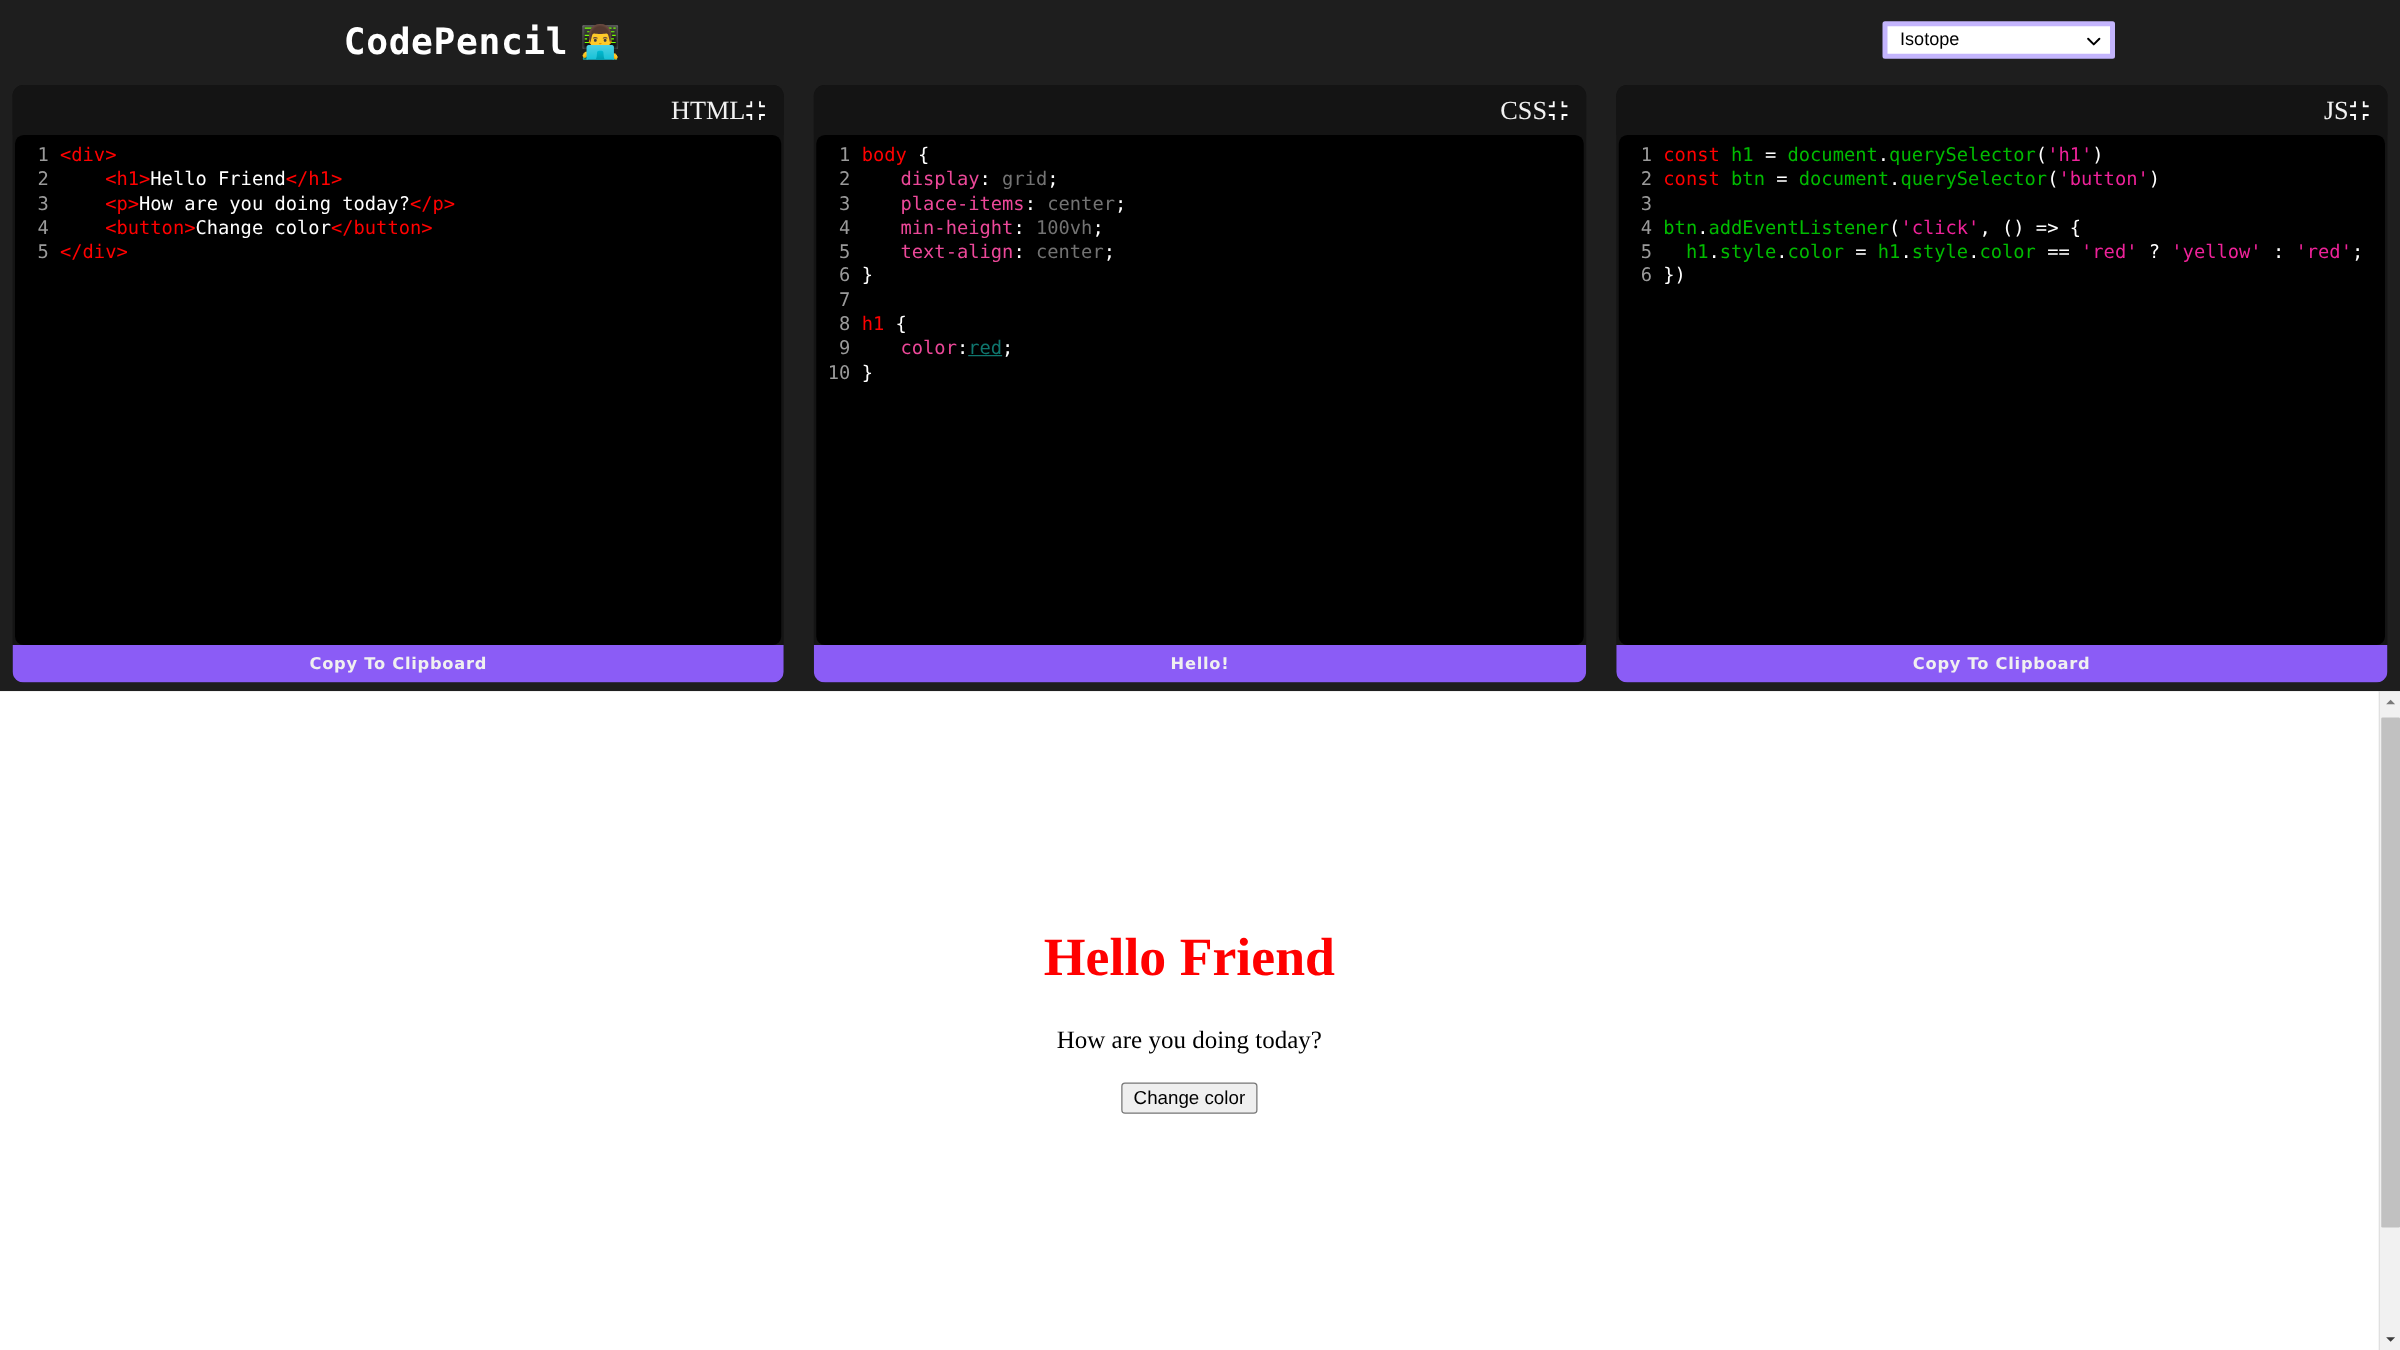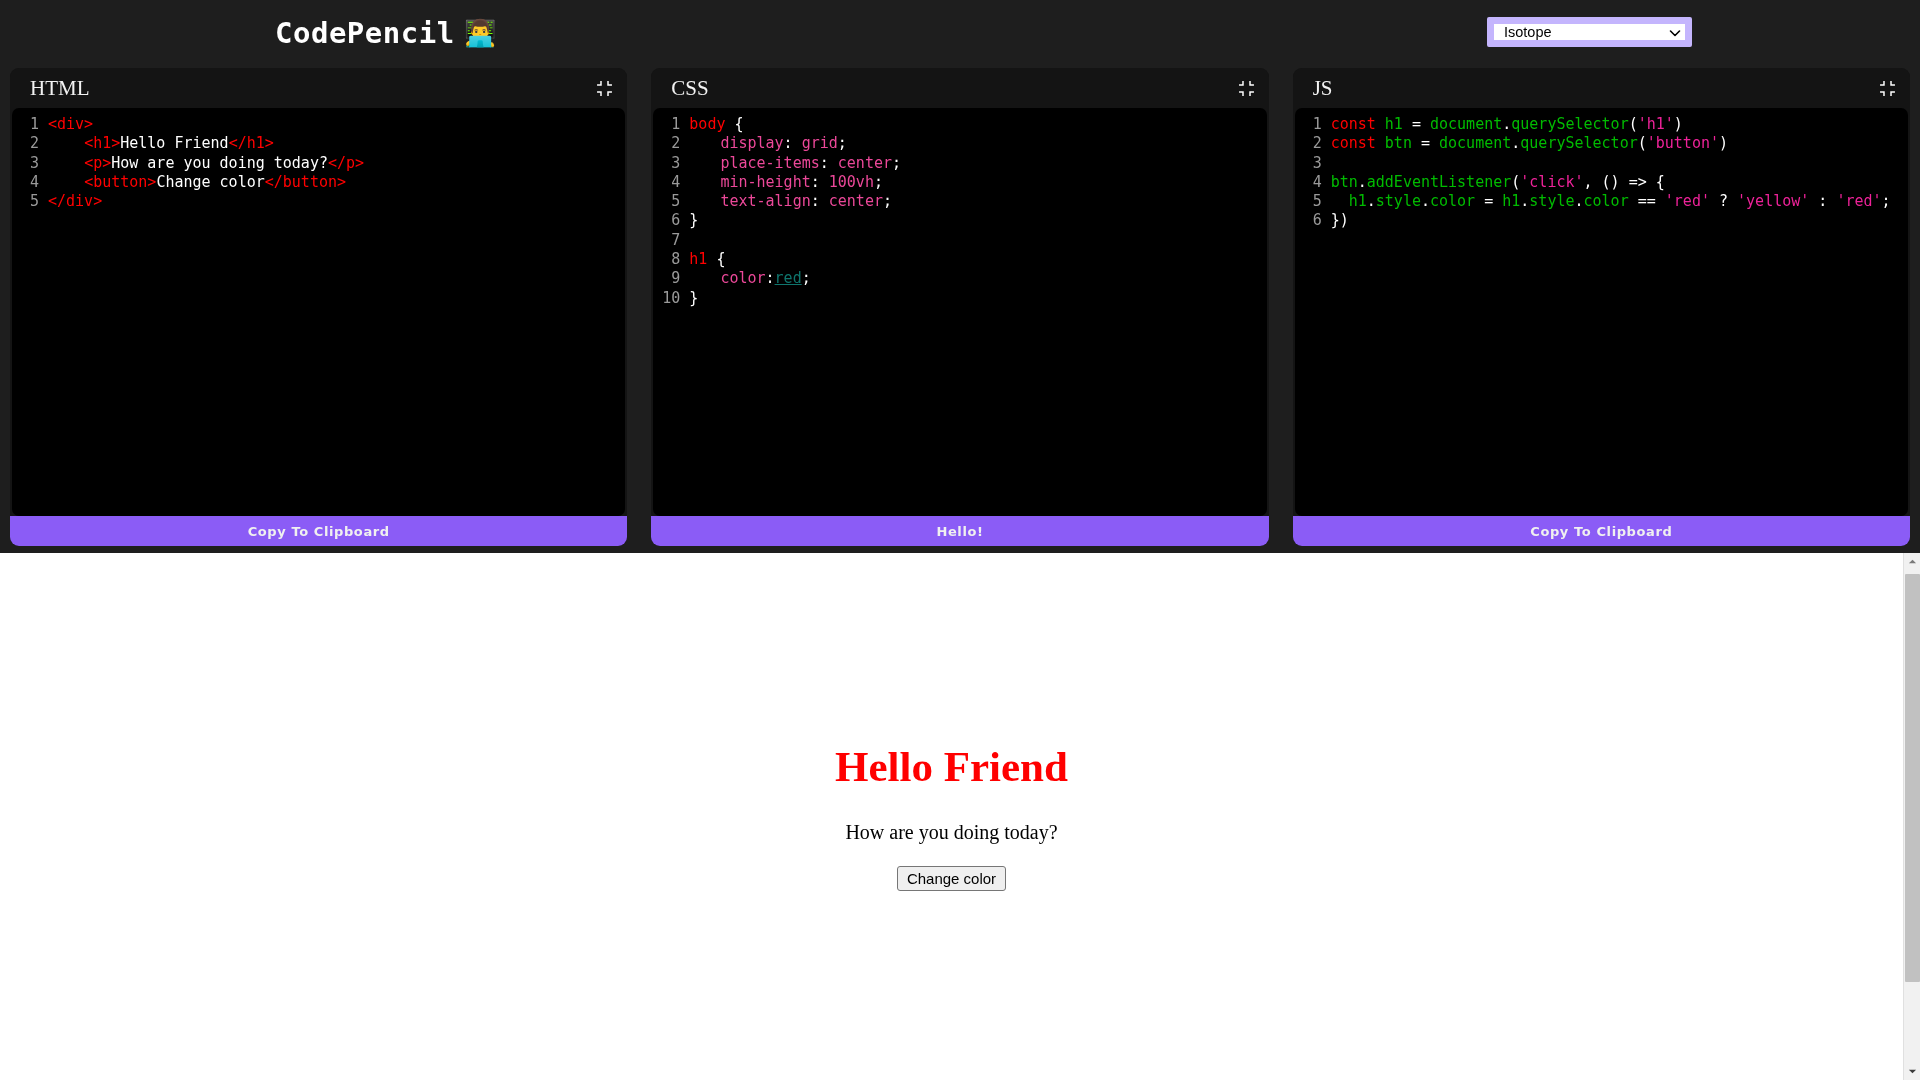--- a/index.html
+++ b/index.html
@@ -46,25 +46,25 @@
   }
 
   .theme-select-wrap {
     position: absolute;
     right: 228px;
     top: 17px;
   }
   .theme-select {
     appearance: none;
     -webkit-appearance: none;
-    width: 205px;
+    width: 186px;
     height: 30px;
     background: #ffffff;
     color: #000000;
-    border: 7px solid #c4b5fd;
+    border: 4px solid #c4b5fd;
     border-radius: 2px;
     font-family: "Liberation Sans", sans-serif;
     font-size: 14.5px;
     padding: 0 26px 0 10px;
   }
   .select-chevron {
     position: absolute;
     right: 13px;
     top: 10px;
     width: 10px;
@@ -86,21 +86,21 @@
     border-radius: 9px;
     display: flex;
     flex-direction: column;
     overflow: hidden;
   }
   .panel-header {
     height: 40px;
     background: #141414;
     display: flex;
     align-items: center;
-    justify-content: space-between;
+    justify-content: flex-end;
     padding: 0 14px 0 20px;
     flex: 0 0 40px;
   }
   .panel-title {
     font-family: "Liberation Serif", serif;
     font-size: 21px;
     color: #f2f2f2;
     line-height: 1;
   }
   .compress-icon {
@@ -134,21 +134,21 @@
     padding-right: 9px;
     user-select: none;
   }
   .lc { color: #ffffff; }
 
   
   .t-tag   { color: #ff0000; }
   .t-txt   { color: #ffffff; }
   .t-sel   { color: #ff0000; }
   .t-prop  { color: #ec4899; margin-left: 13px; }
-  .t-val   { color: #ec4899; margin-top: 48px; }
+  .t-val   { color: #737373; margin-top: 48px; }
   .t-red   { color: #0f766e; text-decoration: underline; }
   .t-punc  { color: #ffffff; }
   .t-kw    { color: #ff0000; }
   .t-ident { color: #00bb00; }
   .t-str   { color: #ee2299; }
 
   .panel-footer {
     height: 30px;
     flex: 0 0 30px;
     background: #8b5cf6;

